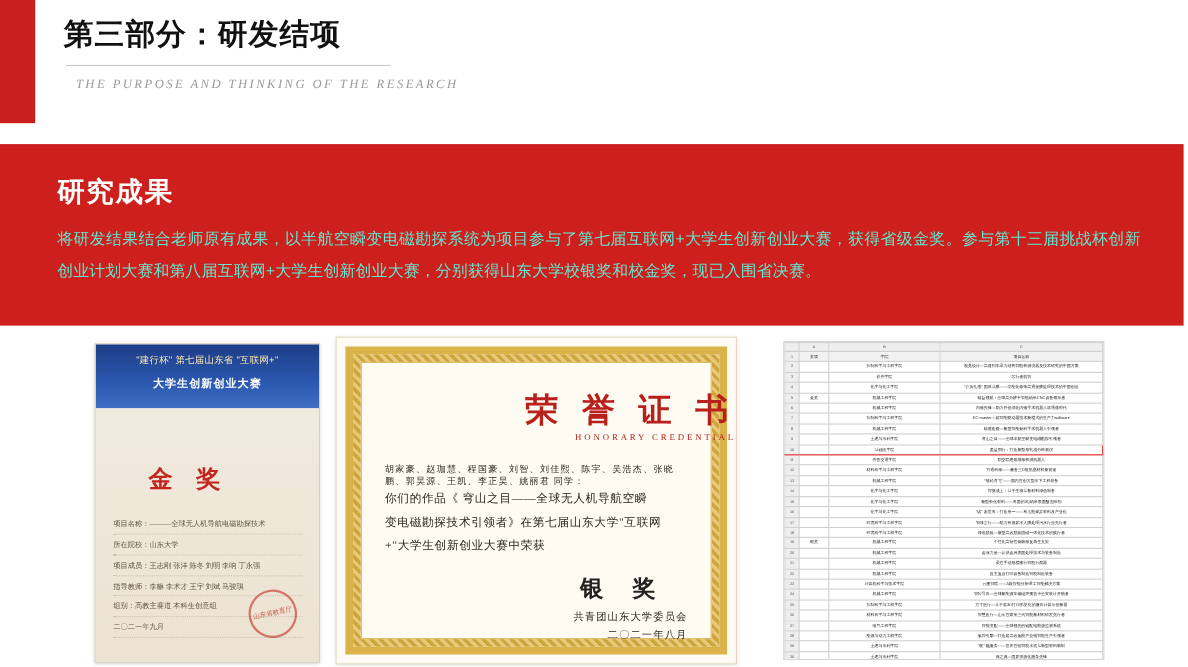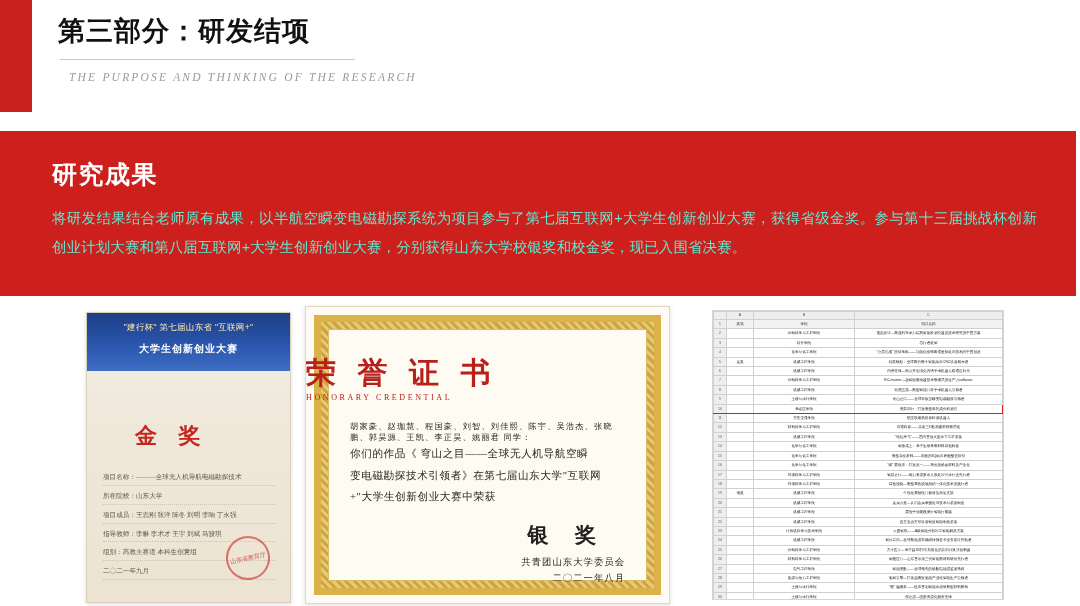--- a/index.html
+++ b/index.html
@@ -218,32 +218,32 @@
     position: absolute;
     left: 22px; top: 22px; right: 22px; bottom: 22px;
     background: #fdfbf2;
     border: 1px solid #ddbc68;
     box-sizing: border-box;
   }
   .cert-honor .h-title {
     position: absolute;
     left: 0; right: 0;
     top: 46px;
-    text-align: left;
+    text-align: right;
     font-size: 30px;
     font-weight: bold;
     color: #b8201c;
     letter-spacing: 7px;
     font-family: "Liberation Serif", serif;
   }
   .cert-honor .h-sub {
     position: absolute;
     left: 0; right: 0;
     top: 86px;
-    text-align: left;
+    text-align: right;
     font-size: 8px;
     color: #b8201c;
     letter-spacing: 2.6px;
     font-family: "Liberation Serif", serif;
   }
   .cert-honor .h-names {
     position: absolute;
     left: 44px;
     right: 40px;
     top: 114px;

